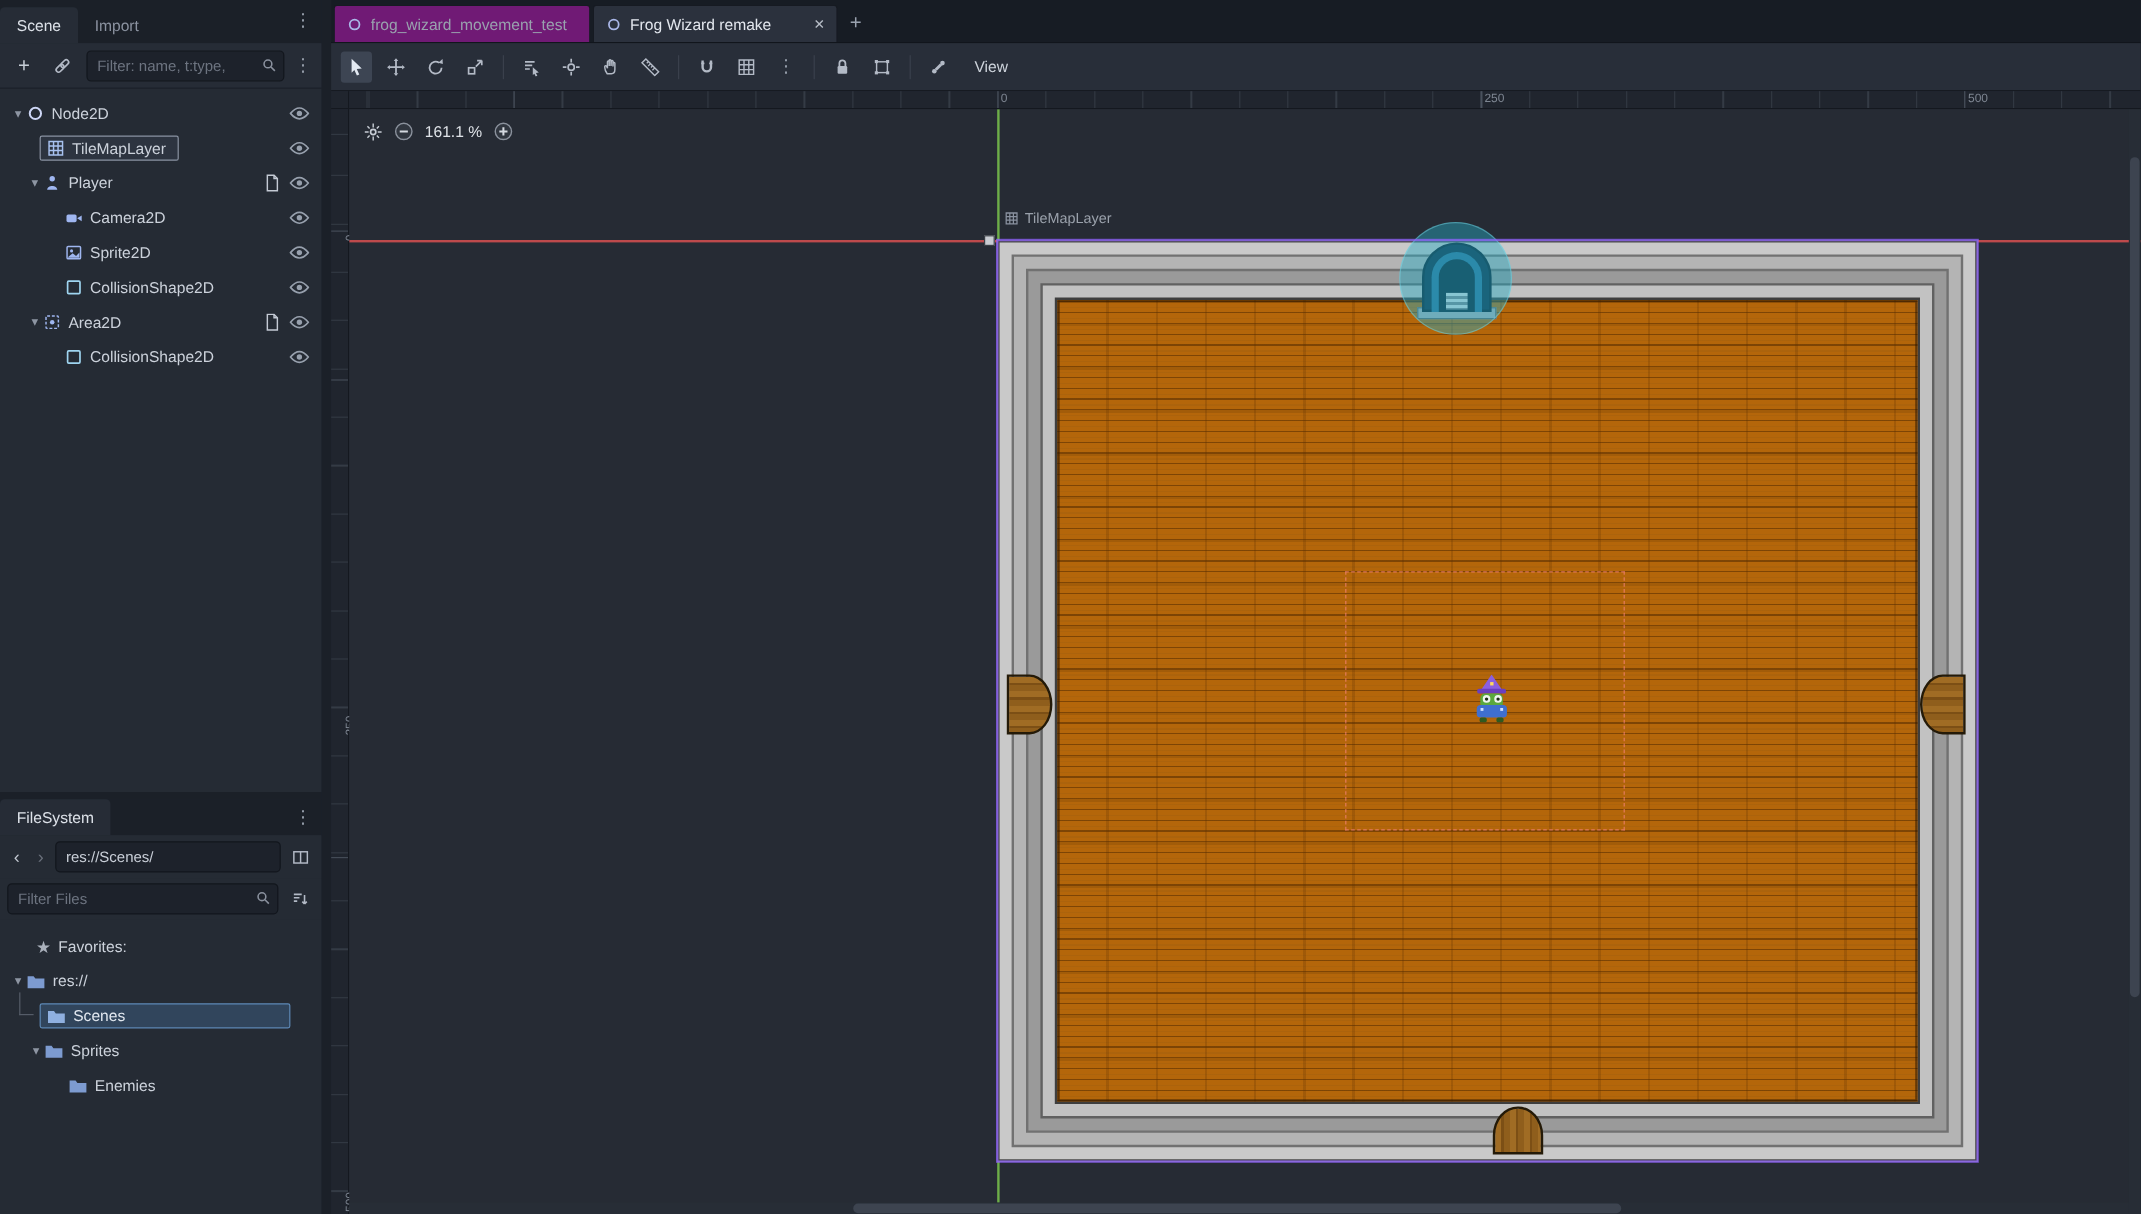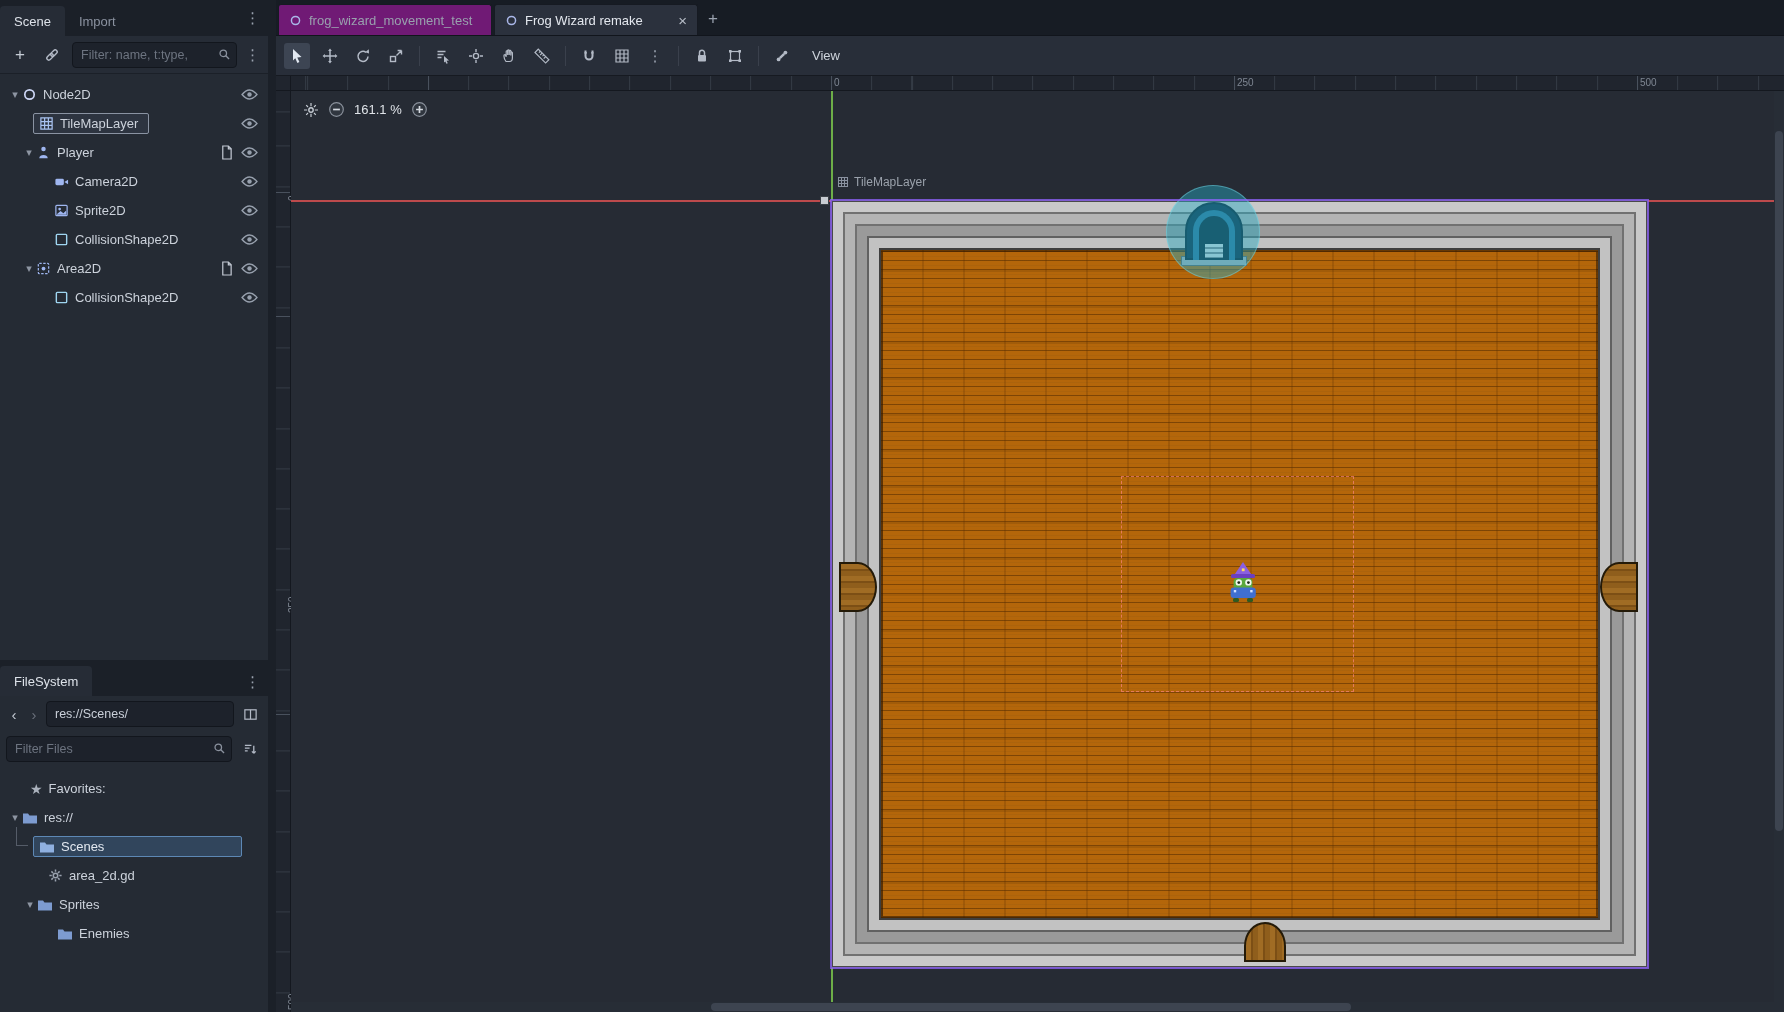--- a/index.html
+++ b/index.html
@@ -341,27 +341,20 @@
       <div class="row" style="padding-left:33px;">
         <span class="elbow"></span>
         <span class="selbox">
           <svg class="ic" width="16" height="14" viewBox="0 0 16 14">
             <path d="M1 2.5 H6 L7.5 4.5 H15 V12.5 H1 Z" fill="#8fb0e0"></path>
           </svg>
           <span class="lbl" style="color:#e2e8f0;">Scenes</span>
         </span>
       </div>
 
-      <div class="row" style="padding-left:48px;">
-        <svg class="ic" width="15" height="15" viewBox="0 0 16 16">
-          <circle cx="8" cy="8" r="2.4" fill="none" stroke="#9aa2af" stroke-width="1.6"></circle>
-          <path d="M8 1.5 V4 M8 12 V14.5 M1.5 8 H4 M12 8 H14.5 M3.6 3.6 L5.4 5.4 M12.4 3.6 L10.6 5.4 M3.6 12.4 L5.4 10.6 M12.4 12.4 L10.6 10.6" stroke="#9aa2af" stroke-width="1.6"></path>
-        </svg>
-        <span class="lbl">area_2d.gd</span>
-      </div>
 
 
 
       <div class="row" style="padding-left:23px;">
         <span class="arrow">▾</span>
         <svg class="ic" width="16" height="14" viewBox="0 0 16 14">
           <path d="M1 2.5 H6 L7.5 4.5 H15 V12.5 H1 Z" fill="#7d9bd0"></path>
         </svg>
         <span class="lbl">Sprites</span>
       </div>

